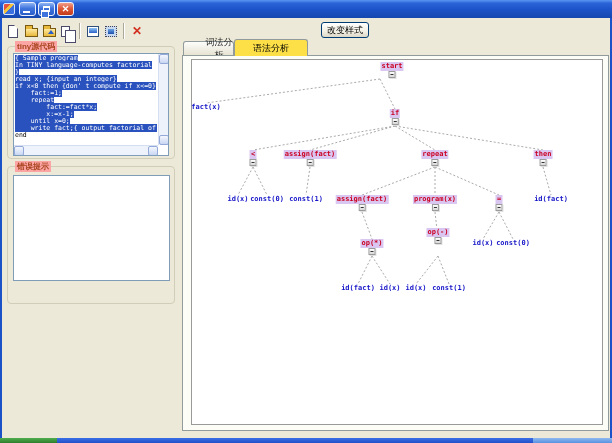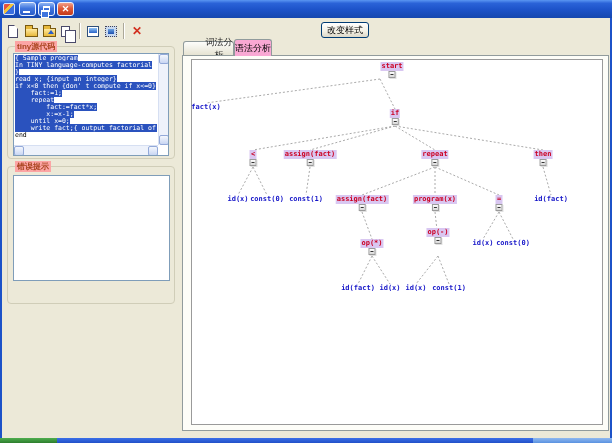--- a/index.html
+++ b/index.html
@@ -68,21 +68,21 @@
   .tri-down{border-top:4px solid #44608f;margin-bottom:-3px;}
   .tri-left{border-right:4px solid #44608f;margin-left:-3px;}
   .tri-right{border-left:4px solid #44608f;margin-right:-3px;}
   
   .error-box{position:absolute;left:5px;top:8px;width:157px;height:106px;background:#fff;border:1px solid #7F9DB9;
     font:8px "Liberation Sans",sans-serif;}
   
   .tab{position:absolute;border:1px solid #919B9C;border-bottom:none;border-radius:3px 3px 0 0;
     font:9px "Liberation Sans",sans-serif;display:flex;align-items:center;justify-content:center;padding:0;}
   .tab.inactive{left:181px;top:23px;width:51px;height:14px;background:linear-gradient(180deg,#fdfdfb,#e6e3d2);color:#222;padding-left:21px;}
-  .tab.active{left:232px;top:21px;width:38px;height:17px;background:#f9a8d4;color:#000;z-index:3;}
+  .tab.active{left:232px;top:21px;width:74px;height:17px;background:#fde047;color:#000;z-index:3;}
   .tabpage{position:absolute;left:180px;top:37px;width:427px;height:376px;background:#fdfdf8;border:1px solid #919B9C;}
   .tree-panel{position:absolute;left:8px;top:3px;width:412px;height:366px;background:#fff;
     border:1px solid #9a9a9a;}
   .tree-layer{position:absolute;left:0;top:0;width:410px;height:364px;}
   .tree-layer svg{position:absolute;left:0;top:0;}
   .tnode{position:absolute;transform:translateX(-50%);text-align:center;font:bold 7px "DejaVu Sans Mono",monospace;white-space:nowrap;}
   .tnode .lbl{display:inline-block;line-height:9px;padding:0 1px;}
   .tnode.internal .lbl{background:#d9c7f1;color:#cc0022;}
   .tnode.leaf .lbl{color:#1515c8;background:transparent;}
   .expander{width:7px;height:7px;margin:0 auto;border:1px solid #9a9a9a;background:linear-gradient(#ffffff,#d8d8d8);

